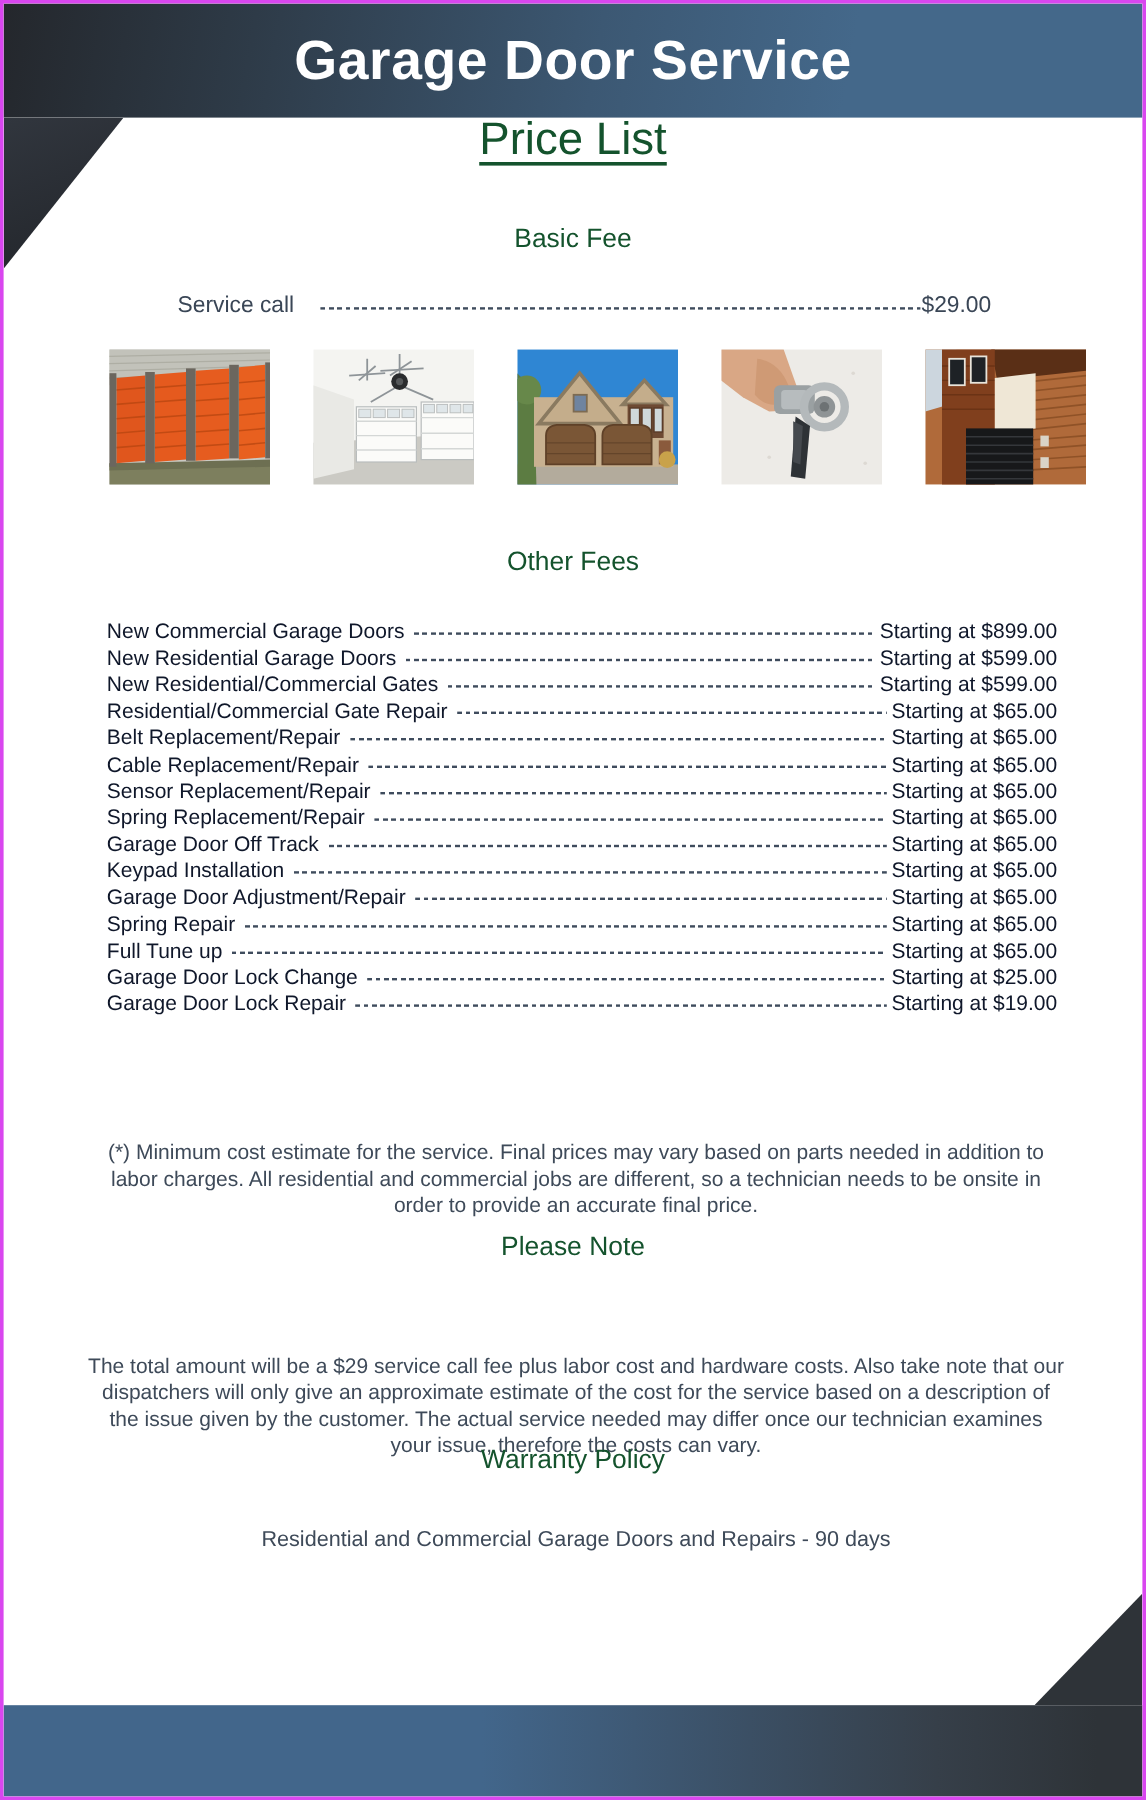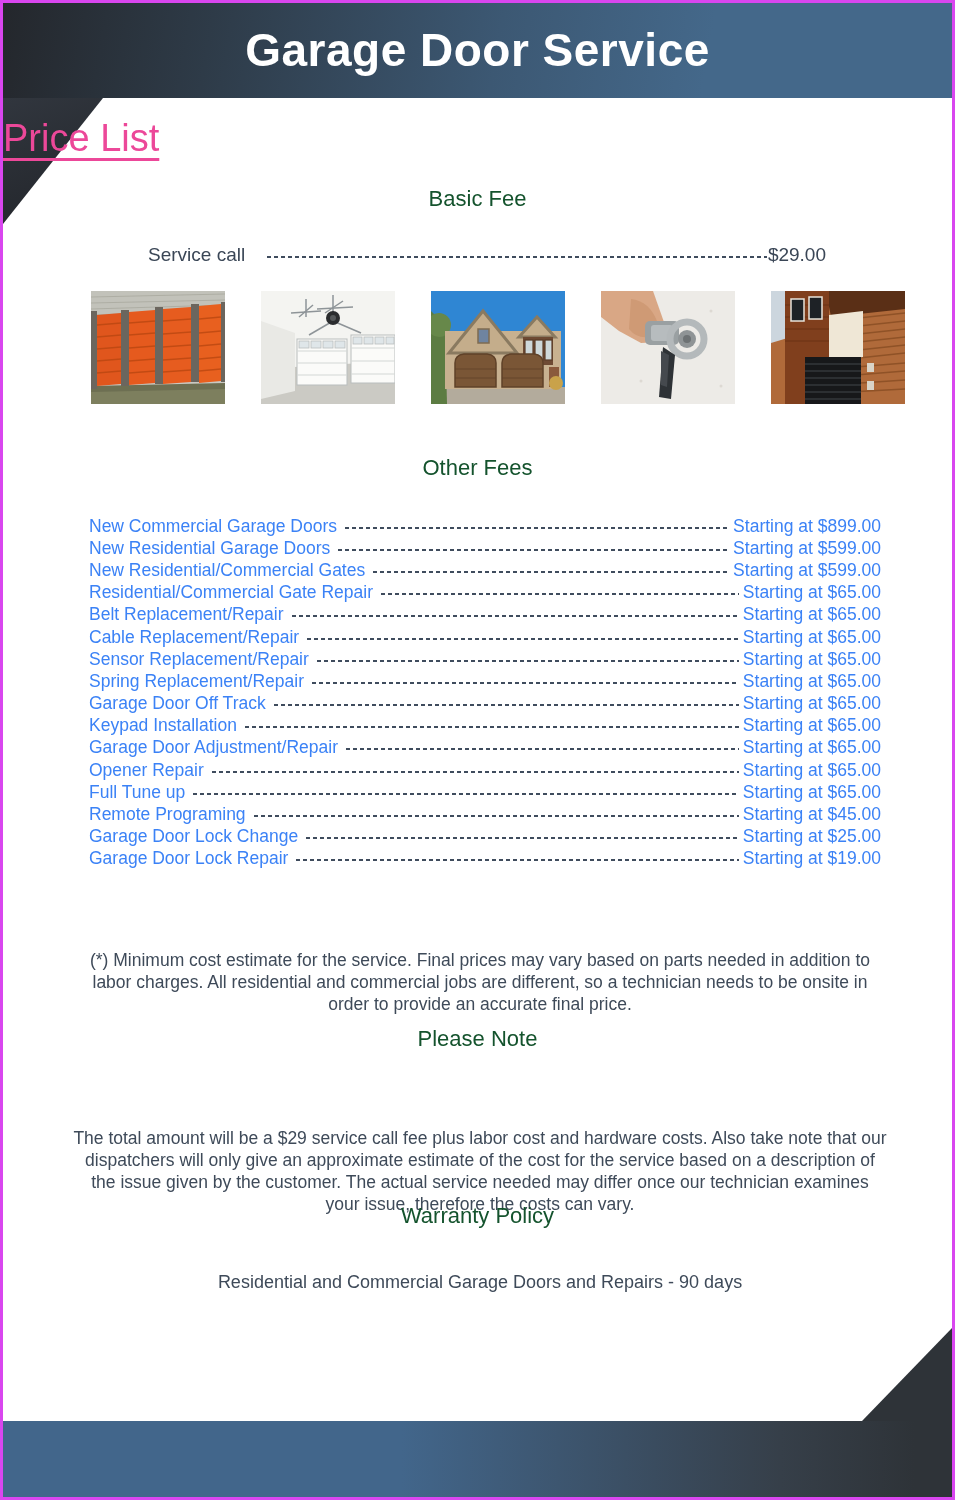--- a/index.html
+++ b/index.html
@@ -32,22 +32,22 @@
     position:absolute;bottom:0;left:0;right:0;height:76px;
     background:linear-gradient(90deg,#42668b 0%,#42668b 42%,#363f49 82%,#2e3338 96%);
   }
   .wedge-br{
     position:absolute;bottom:76px;right:0;width:90px;height:93px;
     background:#2e3338;
     -webkit-clip-path:polygon(100% 0,100% 100%,0 100%);clip-path:polygon(100% 0,100% 100%,0 100%);
   }
   
   .pricelist-title{
-    position:absolute;top:114px;left:0;right:0;
-    font-size:38px;color:#ec4899;
+    position:absolute;top:92px;left:0;right:0;text-align:center;
+    font-size:38px;color:#14532d;
     text-decoration:underline;text-decoration-thickness:3px;text-underline-offset:7px;
   }
   .section-heading{
     position:absolute;left:0;right:0;text-align:center;
     font-size:22px;font-weight:normal;color:#14532d;
   }
   .h-basic{top:183px;}
   .h-other{top:452px;}
   .h-note{top:1023px;}
   .h-warranty{top:1200px;}
@@ -65,21 +65,21 @@
   .service-row .leader{margin-left:22px;margin-right:1px;}
   
   .photos{
     position:absolute;top:288px;left:88px;width:814px;height:113px;
     display:flex;justify-content:space-between;
   }
   .photo{width:134px;height:113px;overflow:hidden;}
   
   .fee-list{
     position:absolute;top:512px;left:86px;width:792px;
-    font-size:17.5px;color:#3b82f6;
+    font-size:17.5px;color:#0f172a;
   }
   .fee-row{display:flex;align-items:center;height:22.2px;white-space:nowrap;}
   .fee-row .leader{margin-left:8px;margin-right:4px;}
   
   .para{
     position:absolute;text-align:center;
     font-size:17.5px;line-height:22px;color:#3e4a59;
   }
   .footnote{top:928px;left:77px;width:800px;}
   .note-body{top:1086px;left:70px;width:814px;margin-top:38px;}
@@ -355,36 +355,31 @@
         <span>Starting at $65.00</span>
       </div>
 
       <div class="fee-row">
         <span>Garage Door Adjustment/Repair</span>
         <span class="leader"></span>
         <span>Starting at $65.00</span>
       </div>
 
       <div class="fee-row">
-        <span>Opener Repair</span>
+        <span>Spring Repair</span>
         <span class="leader"></span>
         <span>Starting at $65.00</span>
       </div>
 
       <div class="fee-row">
         <span>Full Tune up</span>
         <span class="leader"></span>
         <span>Starting at $65.00</span>
       </div>
 
-      <div class="fee-row">
-        <span>Remote Programing</span>
-        <span class="leader"></span>
-        <span>Starting at $45.00</span>
-      </div>
 
       <div class="fee-row">
         <span>Garage Door Lock Change</span>
         <span class="leader"></span>
         <span>Starting at $25.00</span>
       </div>
 
       <div class="fee-row">
         <span>Garage Door Lock Repair</span>
         <span class="leader"></span>

